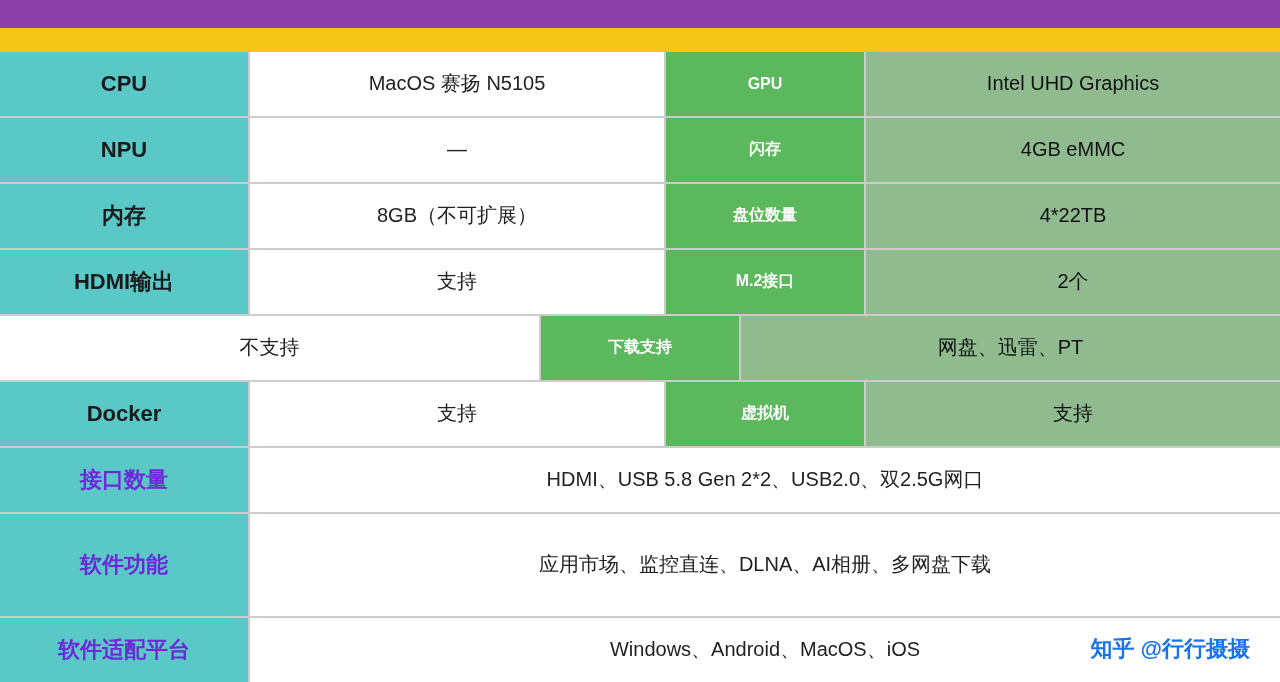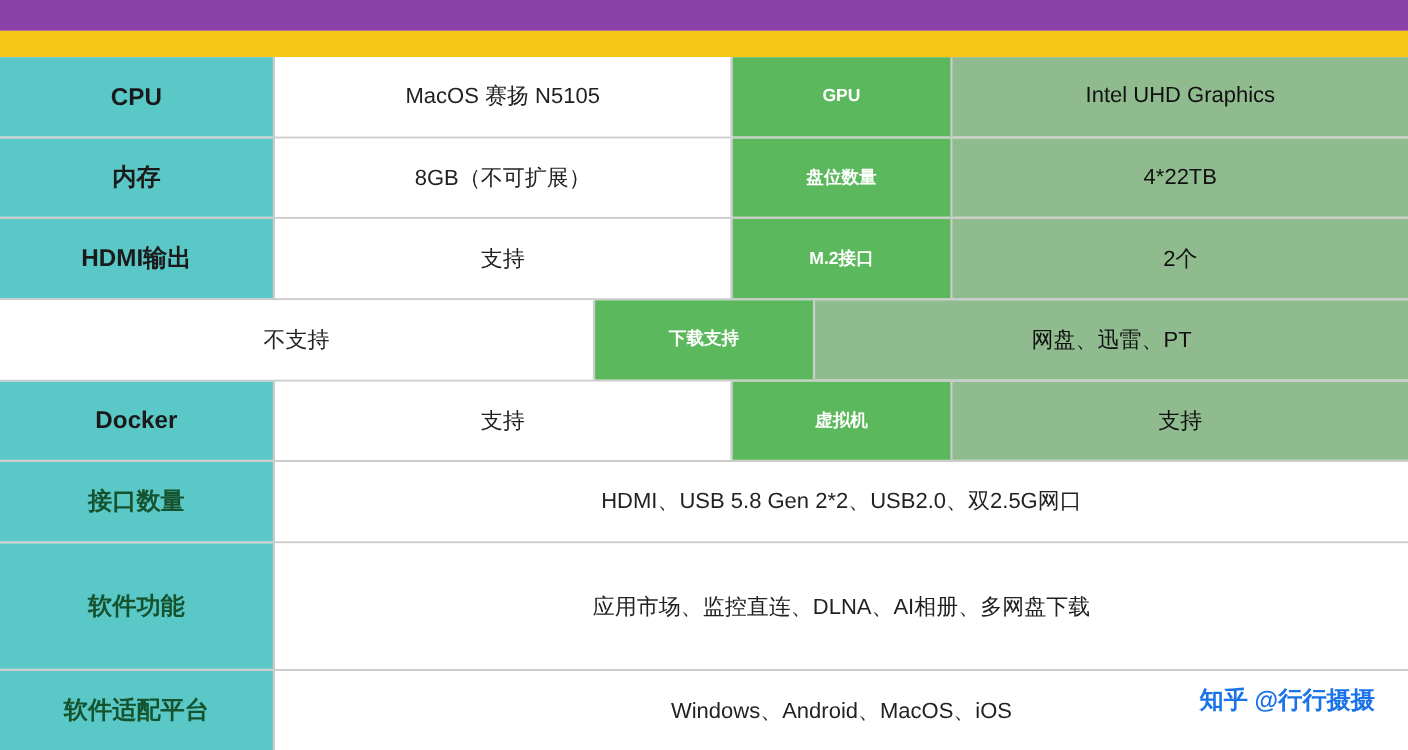--- a/index.html
+++ b/index.html
@@ -88,21 +88,21 @@
       align-items: center;
       justify-content: center;
       font-size: 20px;
       flex: 1;
       text-align: center;
       padding: 4px 8px;
     }
     
     .cell-label-wide {
       background-color: #5BC8C8;
-      color: #14532d;
+      color: #6d28d9;
       display: flex;
       align-items: center;
       justify-content: center;
       font-size: 22px;
       font-weight: bold;
       border-right: 2px solid #ccc;
       flex: 0 0 250px;
     }
     .cell-value-wide {
       background-color: #fff;
@@ -114,21 +114,21 @@
       flex: 1;
       text-align: center;
       padding: 4px 16px;
     }
     
     .row-tall {
       flex: 1.6;
     }
     .watermark {
       position: absolute;
-      bottom: 30px;
+      bottom: 18px;
       right: 30px;
       color: rgba(0,0,0,0.55);
       font-size: 22px;
       font-weight: bold;
       pointer-events: none;
       z-index: 10;
     }
   </style>
 </head>
 <body>
@@ -144,20 +144,26 @@
   </div>
 
   <div class="table-section" id="table-section">
       <div class="row">
       <div class="cell-label">CPU</div>
       <div class="cell-value">MacOS 赛扬 N5105</div>
       <div class="cell-label-green">GPU</div>
       <div class="cell-value-green">Intel UHD Graphics</div>
     </div>
       <div class="row">
+      <div class="cell-label">NPU</div>
+      <div class="cell-value">—</div>
+      <div class="cell-label-green">闪存</div>
+      <div class="cell-value-green">4GB eMMC</div>
+    </div>
+      <div class="row">
       <div class="cell-label">内存</div>
       <div class="cell-value">8GB（不可扩展）</div>
       <div class="cell-label-green">盘位数量</div>
       <div class="cell-value-green">4*22TB</div>
     </div>
       <div class="row">
       <div class="cell-label">HDMI输出</div>
       <div class="cell-value">支持</div>
       <div class="cell-label-green">M.2接口</div>
       <div class="cell-value-green">2个</div>

